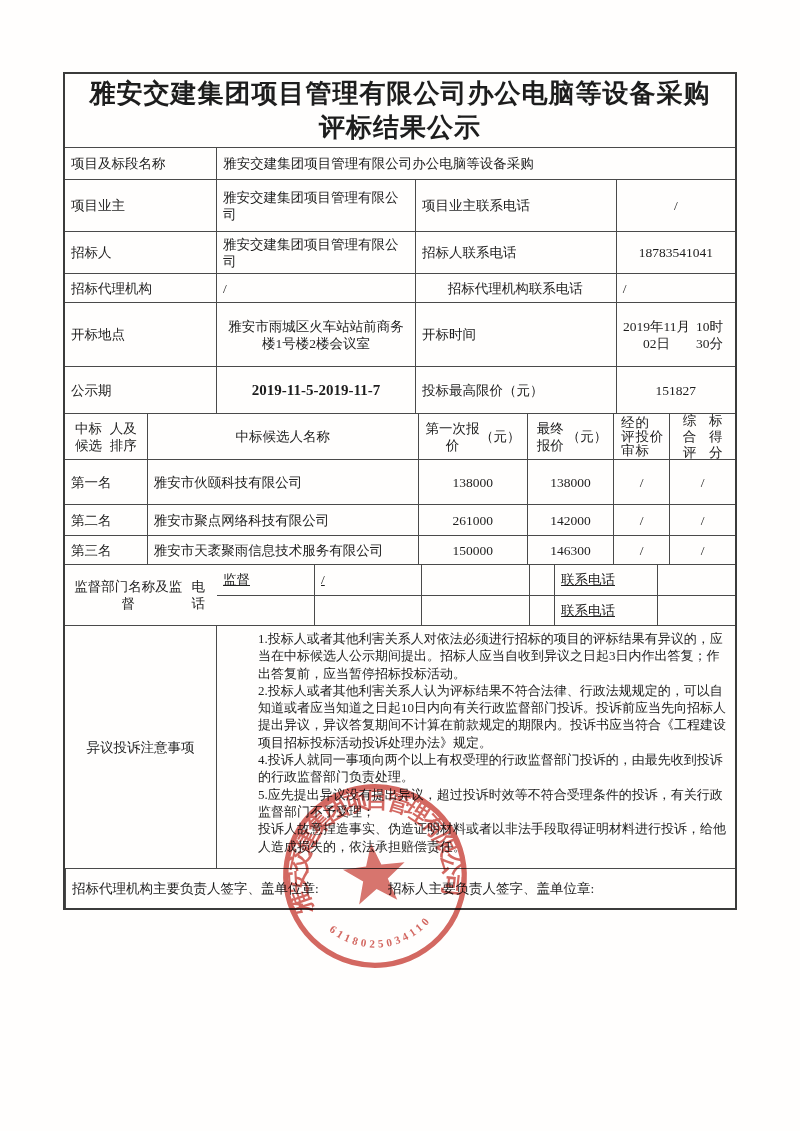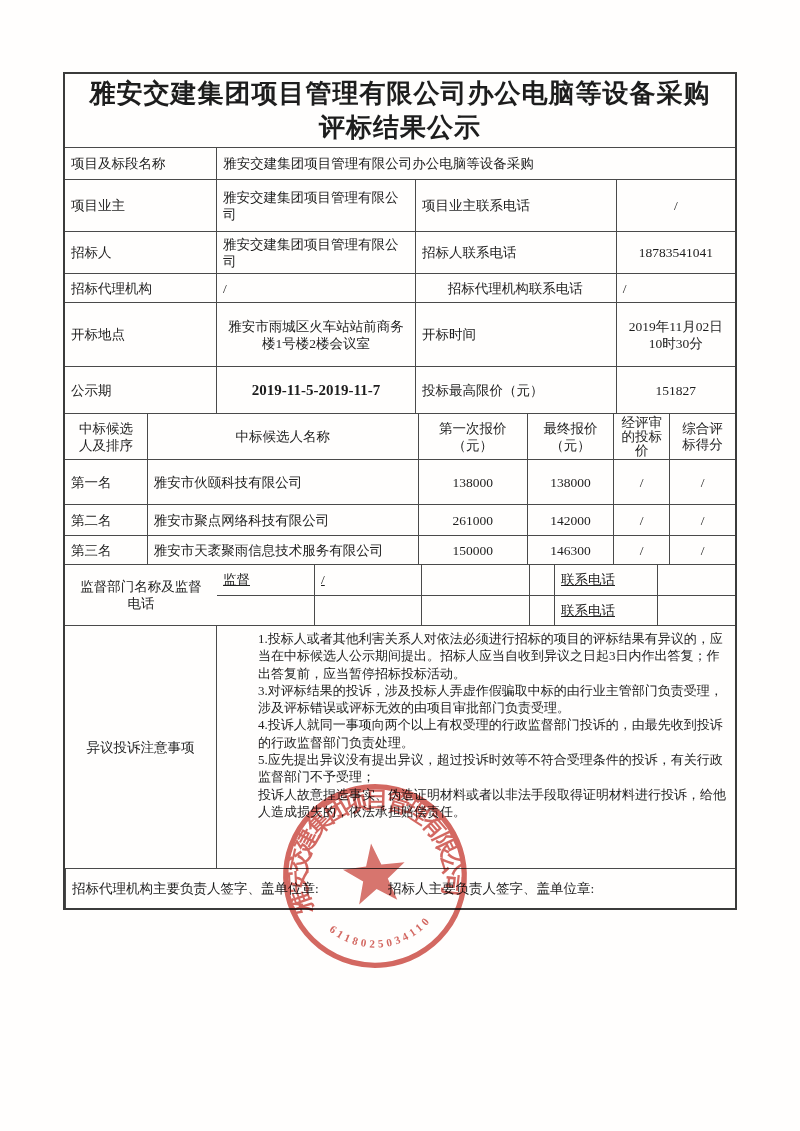--- a/index.html
+++ b/index.html
@@ -7,21 +7,21 @@
         font-family:"Liberation Serif","DejaVu Serif",serif;color:#1d1d1d;}
   .tbl{position:absolute;left:63px;top:72px;width:674px;border:2px solid #3b3b3b;
        box-sizing:border-box;background:transparent;}
   .row{display:flex;box-sizing:border-box;border-top:1px solid #4a4a4a;}
   .row.first{border-top:none;}
   .cell{box-sizing:border-box;border-left:1px solid #4a4a4a;display:flex;align-items:center;
         font-size:13.5px;line-height:17px;padding:2px 6px;overflow:hidden;}
   .cell.nl{border-left:none;}
   .l{justify-content:flex-start;text-align:left;}
   .c{justify-content:center;text-align:center;}
-  .col-lines{display:flex;flex-direction:column;align-items:center;justify-content:flex-start;width:100%;}
+  .col-lines{display:flex;flex-direction:row;align-items:center;justify-content:flex-start;width:100%;}
   .title-cell{display:flex;flex-direction:column;justify-content:center;align-items:center;
               font-weight:bold;font-size:26px;line-height:34px;letter-spacing:1px;}
   .serifnum{font-family:"Liberation Serif","DejaVu Serif",serif;}
   .objtext{display:block;padding:4px 8px 4px 6px;font-size:13px;line-height:17.3px;}
   .para{margin:0;}
   .sup-right{display:flex;flex-direction:column;flex:1;}
   .sup-subrow{display:flex;flex:1;box-sizing:border-box;text-decoration:underline;}
   .sup-subrow + .sup-subrow{border-top:1px solid #4a4a4a;}
   .seal{position:absolute;left:279px;top:780px;width:192px;height:192px;
         opacity:0.82;mix-blend-mode:multiply;transform:rotate(-7deg);}
@@ -172,21 +172,21 @@
           <div class="cell l" style="flex:1;"></div>
         </div>
       </div>
     </div>
 
     <div class="row" style="height:243px;">
       <div class="cell nl c" style="width:152px;">异议投诉注意事项</div>
       <div class="cell objtext" style="width:522px;align-items:flex-start;padding-left:41px;">
         <div>
           <p class="para">1.投标人或者其他利害关系人对依法必须进行招标的项目的评标结果有异议的，应当在中标候选人公示期间提出。招标人应当自收到异议之日起3日内作出答复；作出答复前，应当暂停招标投标活动。</p>
-          <p class="para">3.对评标结果的投诉，涉及投标人弄虚作假骗取中标的由行业主管部门负责受理，涉及评标错误或评标无效的由项目审批部门负责受理。</p>
+          <p class="para">2.投标人或者其他利害关系人认为评标结果不符合法律、行政法规规定的，可以自知道或者应当知道之日起10日内向有关行政监督部门投诉。投诉前应当先向招标人提出异议，异议答复期间不计算在前款规定的期限内。投诉书应当符合《工程建设项目招标投标活动投诉处理办法》规定。</p>
           <p class="para">4.投诉人就同一事项向两个以上有权受理的行政监督部门投诉的，由最先收到投诉的行政监督部门负责处理。</p>
           <p class="para">5.应先提出异议没有提出异议，超过投诉时效等不符合受理条件的投诉，有关行政监督部门不予受理；</p>
           <p class="para">投诉人故意捏造事实、伪造证明材料或者以非法手段取得证明材料进行投诉，给他人造成损失的，依法承担赔偿责任。</p>
         </div>
       </div>
     </div>
 
     <div class="row" style="height:40px;">
       <div class="cell l" style="width:319px;align-items:center;">招标代理机构主要负责人签字、盖单位章:</div>
       <div class="cell nl l" style="width:355px;align-items:center;">招标人主要负责人签字、盖单位章:</div>

